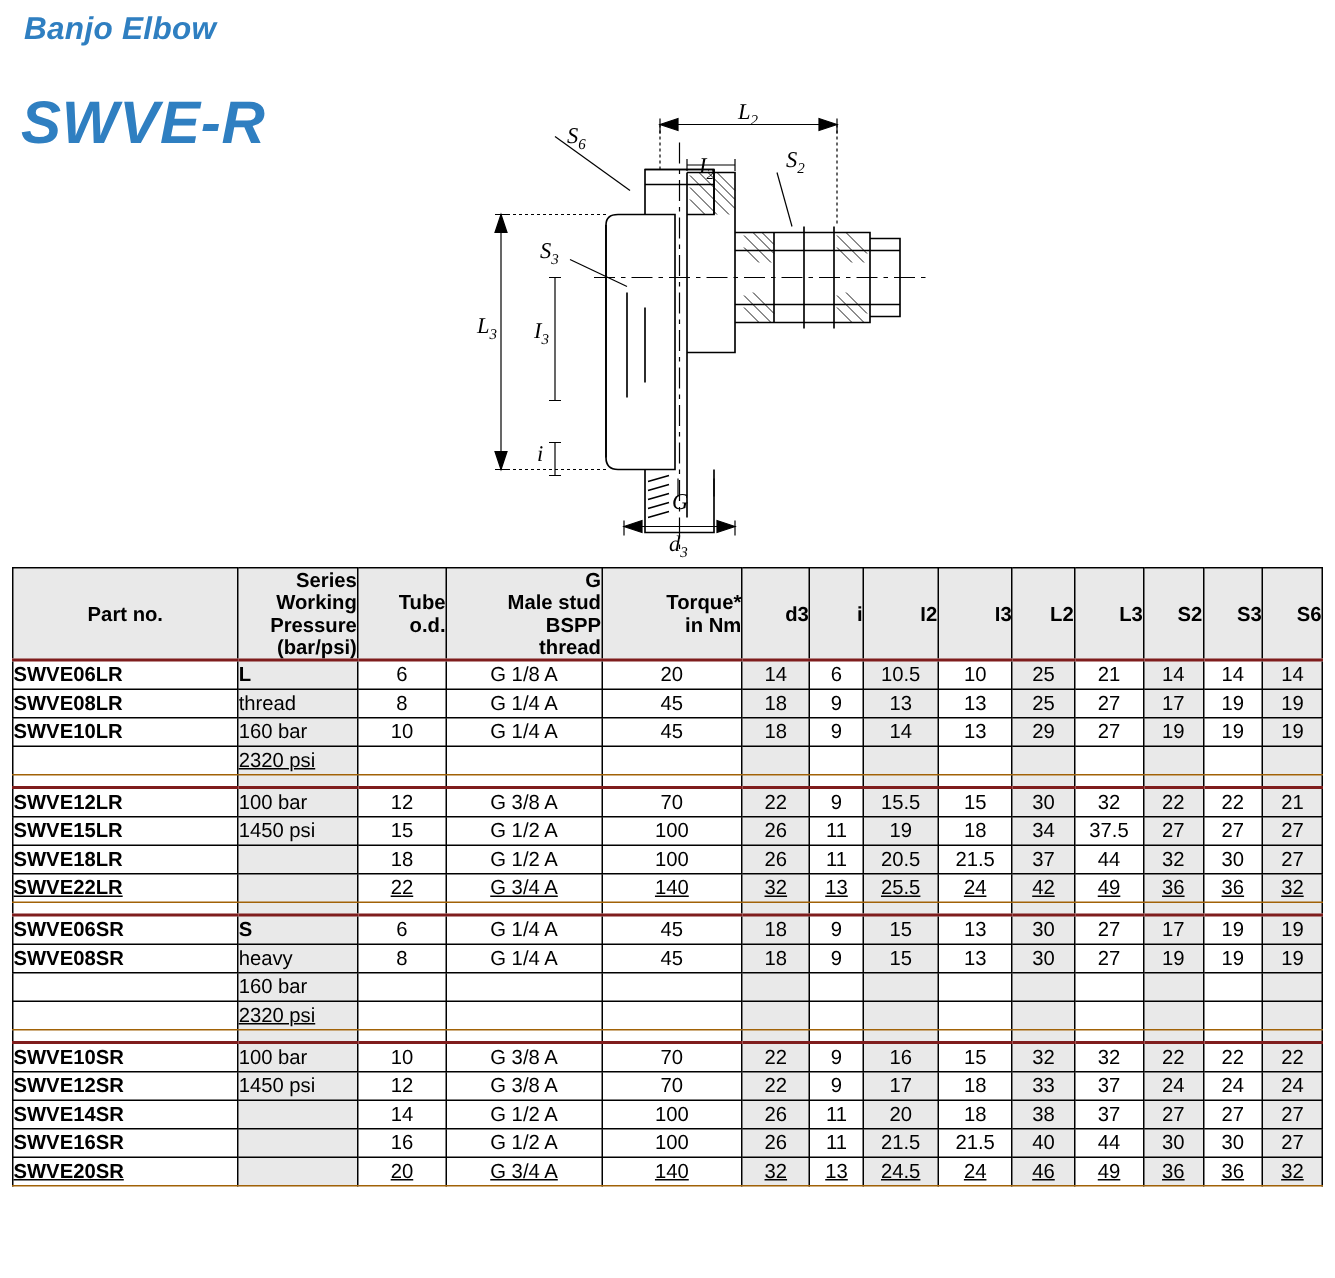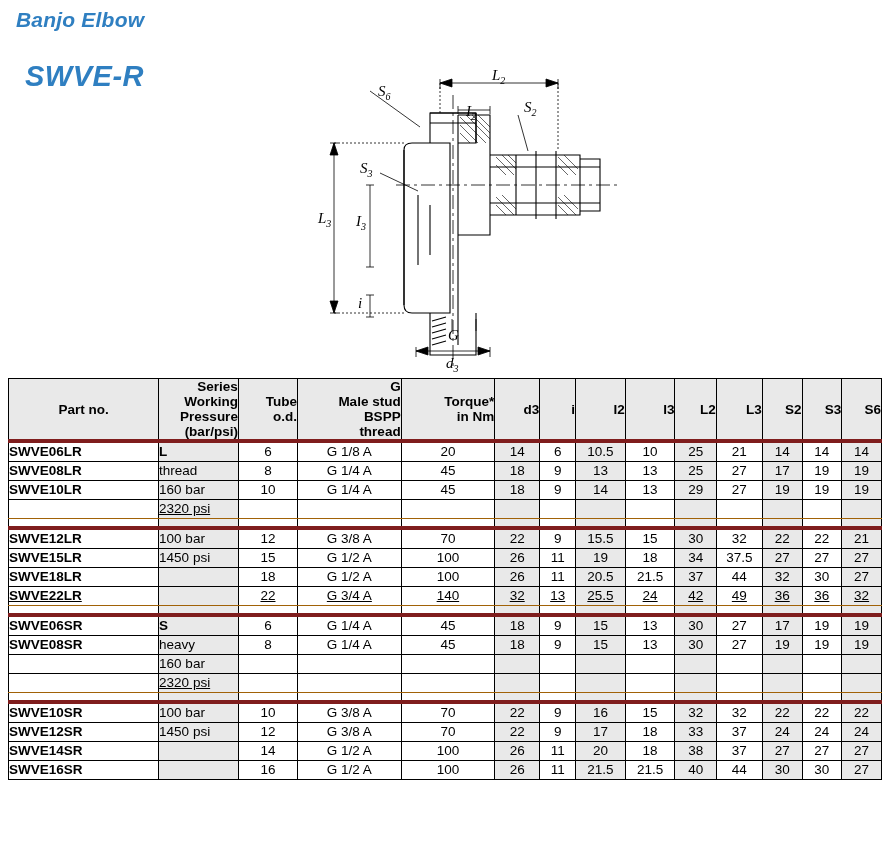--- a/index.html
+++ b/index.html
@@ -25,23 +25,23 @@
     left: 16px;
     top: 8px;
     font-size: 21px;
     font-weight: bold;
     font-style: italic;
     color: #2f7fc1;
     letter-spacing: 0.2px;
   }
   .title-main {
     position: absolute;
-    left: 25px;
+    left: 14px;
     top: 62px;
-    font-size: 29px;
+    font-size: 40px;
     font-weight: bold;
     font-style: italic;
     color: #2f7fc1;
     letter-spacing: 0.5px;
     line-height: 1;
   }
   .drawing {
     position: absolute;
     left: 300px;
     top: 55px;
@@ -109,21 +109,21 @@
   }
   td.series.bold { font-weight: bold; }
   td.num {
     text-align: center;
     border-top: none;
     border-bottom: none;
   }
   td.shade {
     background: #e9e9e9;
   }
-  tbody.grp tr.first td { border-top: 4px solid #7f1d1d; }
+  tbody.grp tr.first td { border-top: 2px solid #7f1d1d; }
   tbody.grp tr.last td  { border-bottom: 1px solid #a16207; text-decoration: underline; }
   .spacer td {
     height: 7px;
     border-left: 1px solid #000;
     border-right: 1px solid #000;
     border-top: none;
     border-bottom: none;
     padding: 0;
   }
   .spacer td.shade { background: #e9e9e9; }
@@ -604,16 +604,32 @@
           <td class="num shade">26</td>
           <td class="num">11</td>
           <td class="num shade">21.5</td>
           <td class="num">21.5</td>
           <td class="num shade">40</td>
           <td class="num">44</td>
           <td class="num shade">30</td>
           <td class="num">30</td>
           <td class="num shade">27</td>
         </tr>
+        <tr class="last">
+          <td class="part">SWVE20SR</td>
+          <td class="series"></td>
+          <td class="num">20</td>
+          <td class="num">G 3/4 A</td>
+          <td class="num">140</td>
+          <td class="num shade">32</td>
+          <td class="num">13</td>
+          <td class="num shade">24.5</td>
+          <td class="num">24</td>
+          <td class="num shade">46</td>
+          <td class="num">49</td>
+          <td class="num shade">36</td>
+          <td class="num">36</td>
+          <td class="num shade">32</td>
+        </tr>
       </tbody>
   </table>
 
 </div>
 
 </body></html>

